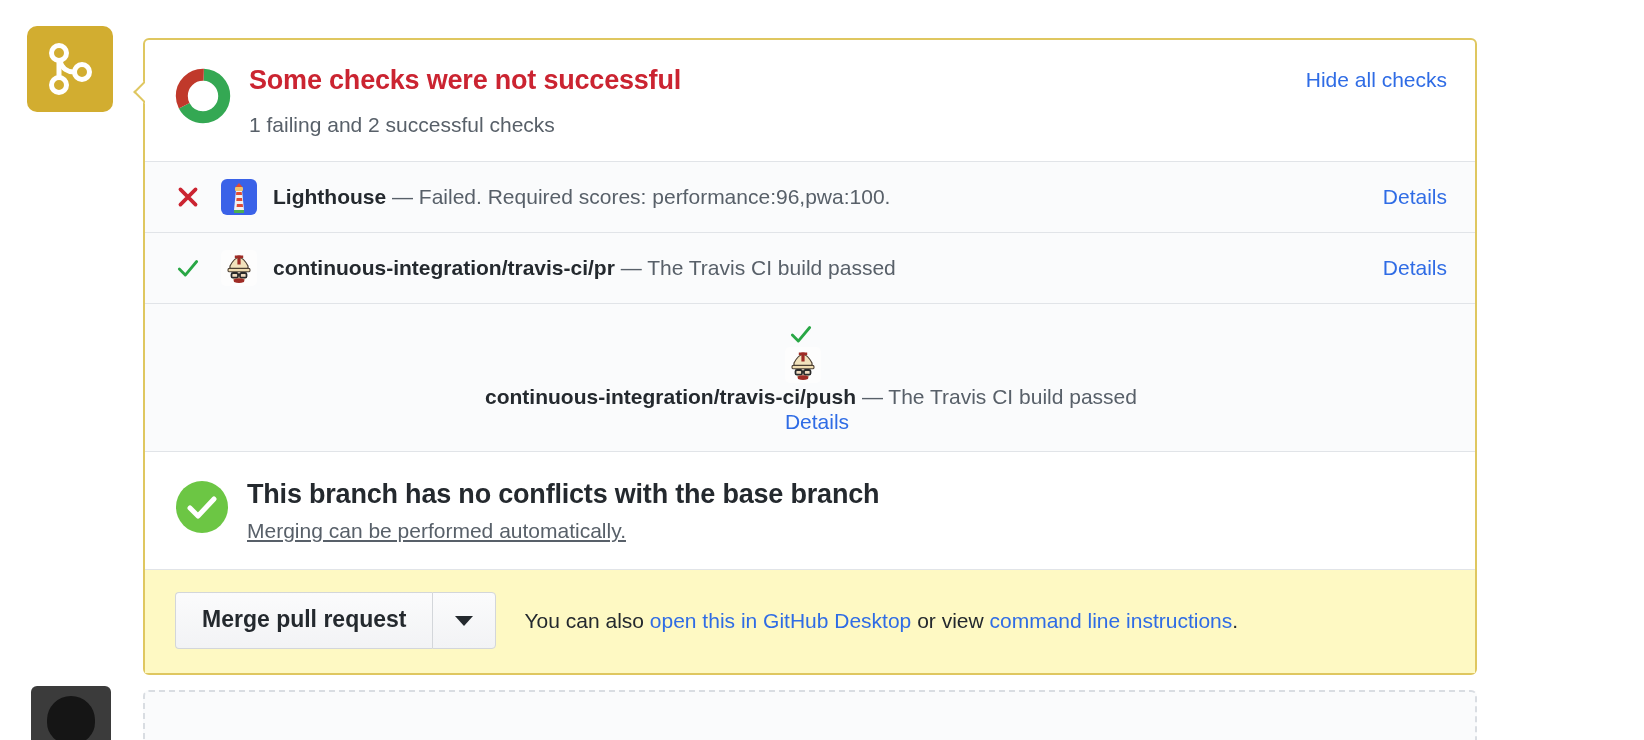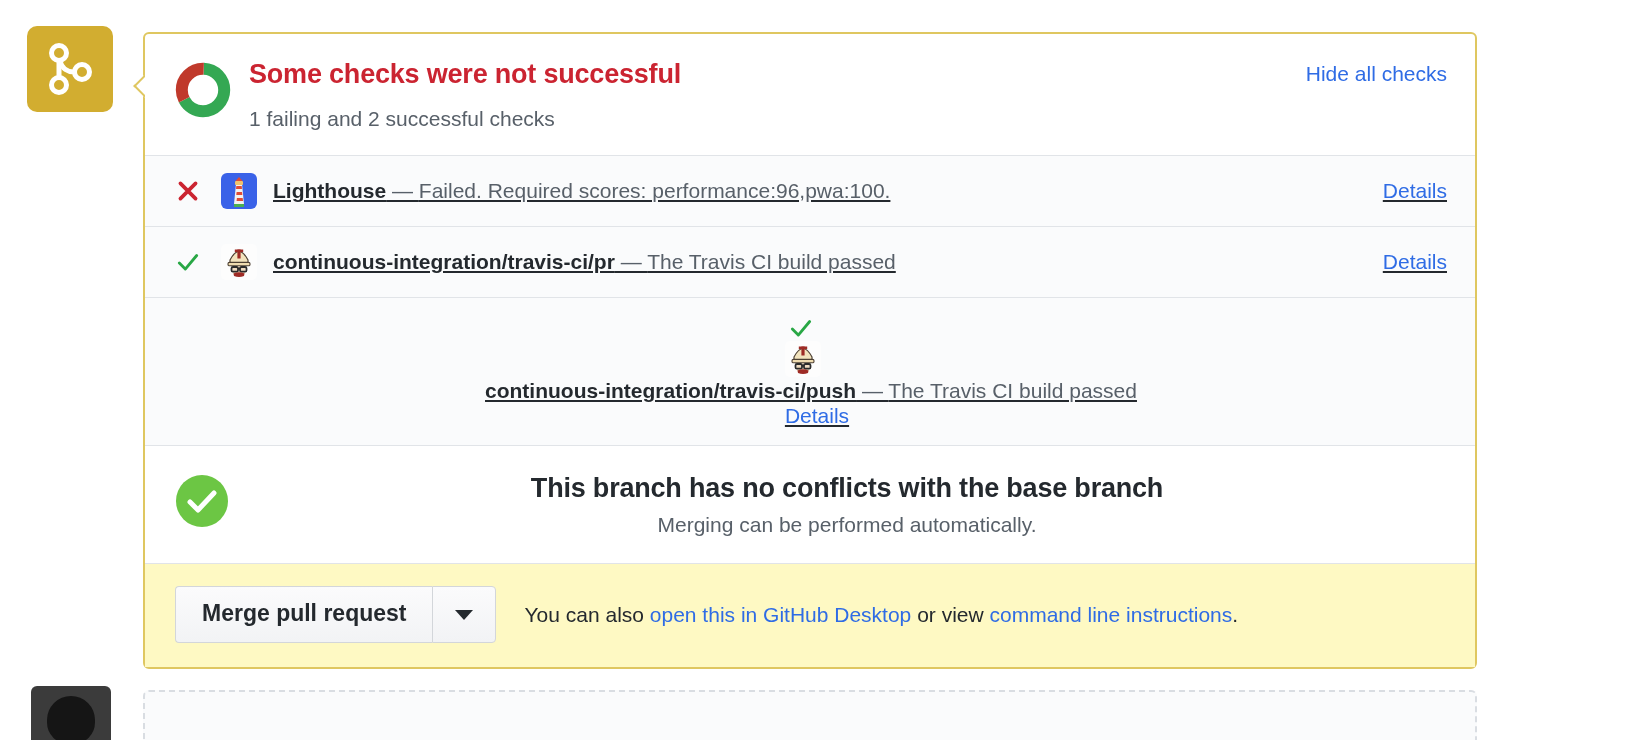--- a/index.html
+++ b/index.html
@@ -34,21 +34,21 @@
     display: flex;
     align-items: center;
     justify-content: center;
   }
   .pr-badge svg { display: block; }
 
   
   .merge-box {
     position: absolute;
     left: 143px;
-    top: 32px;
+    top: 38px;
     width: 1334px;
     border: 2px solid #dfc760;
     border-radius: 6px;
     background: #ffffff;
     box-sizing: border-box;
   }
   
   .box-arrow {
     position: absolute;
     left: -13px;
@@ -103,21 +103,20 @@
     margin-top: 4px;
     white-space: nowrap;
     cursor: pointer;
     text-decoration: none;
   }
 
   
   .checks-list {
     border-top: 1px solid #e1e4e8;
     background: #fafbfc;
-    text-decoration: underline;
   }
   .check-row {
     display: flex;
     align-items: center;
     padding: 17px 28px 17px 30px;
     border-bottom: 1px solid #e1e4e8;
     box-sizing: border-box;
   }
   .check-row:last-child { border-bottom: none; flex-direction: column; }
 
@@ -162,39 +161,39 @@
     text-decoration: none;
   }
 
   
   .conflicts {
     display: flex;
     align-items: flex-start;
     padding: 26px 28px 26px 30px;
     background: #ffffff;
     border-top: 1px solid #e1e4e8;
-    text-align: center;
   }
   .conflict-icon {
     flex: 0 0 auto;
     margin-right: 18px;
     margin-top: 2px;
   }
   .conflict-texts { flex: 1 1 auto; }
   .conflict-title {
     font-size: 27px;
     font-weight: bold;
     color: #24292e;
     line-height: 1.2;
     letter-spacing: -0.2px;
   }
   .conflict-sub {
     margin-top: 9px;
     font-size: 21px;
     color: #586069;
+    text-decoration: underline;
   }
 
   
   .merge-footer {
     display: flex;
     align-items: center;
     padding: 22px 28px 24px 30px;
     border-top: 1px solid #e1e4e8;
     background: #fef9c3;
   }

